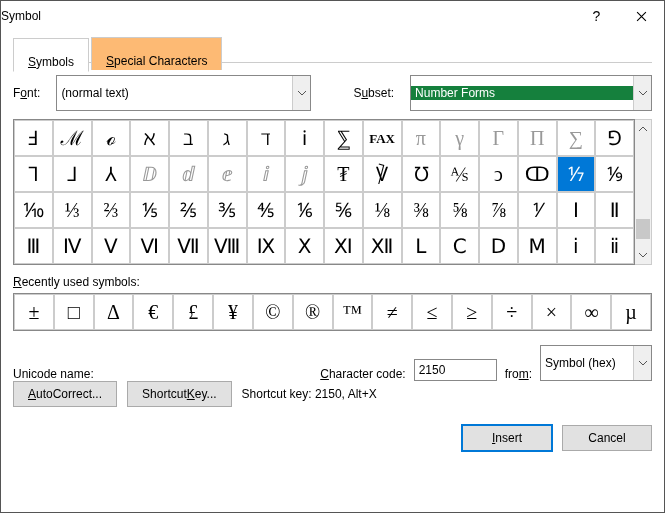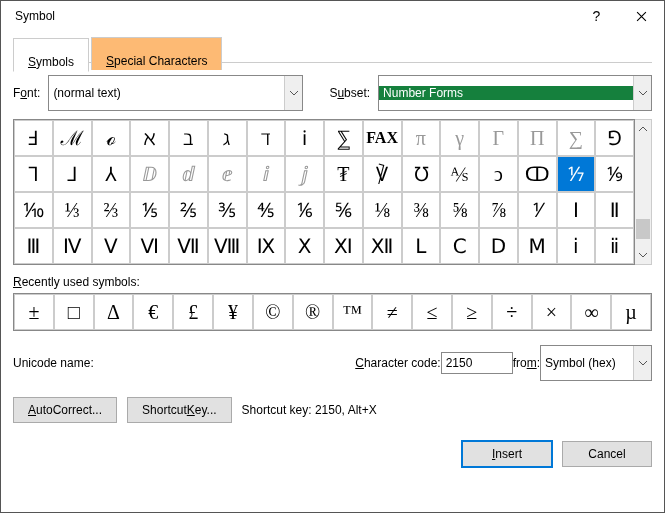--- a/index.html
+++ b/index.html
@@ -1,45 +1,45 @@
 <!DOCTYPE html>
 <html><head>
 <meta charset="utf-8">
 <style>
 *{box-sizing:border-box;margin:0;padding:0;font-family:"Segoe UI",Tahoma,sans-serif;font-size:12px;color:#000}
 body{background:#fff;width:665px;height:513px;overflow:hidden;border:1px solid #555}
-.titlebar{height:30px;display:flex;align-items:center;padding:0 0 0 14px;background:#fff}
+.titlebar{height:30px;display:flex;align-items:center;padding:0 0 0 0;background:#fff}
 .titlebar .title{flex:1}
 .titlebar .tbtn{width:45px;height:30px;display:flex;align-items:center;justify-content:center;font-size:14px}
 .body{padding:6px 12px 12px 12px}
 .tabbar{display:flex;border-bottom:1px solid #ccc;margin-bottom:12px;height:26px}
 .tab{padding:16px 14px;border:1px solid #ccc;border-bottom:none;margin-right:2px;background:#fff;position:relative}
 .tab.active{background:#fff;top:1px;border-bottom:1px solid #fff}
 .tab:not(.active){background:#fdba74}
-.row{display:flex;align-items:center;margin-bottom:8px;gap:8px}
+.row{display:flex;align-items:center;margin-bottom:8px;gap:16px}
 .lbl{white-space:nowrap}
 .ul{text-decoration:underline}
 .combo{display:flex;align-items:center;border:1px solid #888;height:36px;background:#fff}
 .combo .val{flex:1;padding:0 4px;white-space:nowrap;overflow:hidden}
 .combo .arr{width:18px;height:100%;display:flex;align-items:center;justify-content:center;border-left:1px solid #ccc;background:#efefef}
 .combo.blue .val{background:#15803d;color:#fff}
 .gridwrap{display:flex;gap:0;margin-bottom:10px}
 .grid{border:1px solid #888;display:grid;grid-template-columns:repeat(16,1fr);flex:1}
 .cell{border:1px solid #ccc;height:36px;display:flex;align-items:center;justify-content:center;font-family:"Times New Roman","Cambria",serif;font-size:20px;line-height:1;overflow:hidden}
 .cell.sel{background:#0078d7;color:#fff}
-.cell.fax{font-size:16px;font-family:"Segoe UI";font-weight:600}
+.cell.fax{font-size:13px;font-family:"Segoe UI";font-weight:600}
 .cell.faded{color:#999}
 .scroll{width:17px;border:1px solid #ccc;border-left:none;display:flex;flex-direction:column;background:#f0f0f0}
 .scroll .arrb{height:17px;display:flex;align-items:center;justify-content:center}
 .scroll .track{flex:1;position:relative}
 .scroll .thumb{position:absolute;left:1px;right:1px;top:82px;height:20px;background:#c8c8c8}
 .recent-lbl{margin-bottom:4px}
 .recent{border:1px solid #888;display:grid;grid-template-columns:repeat(16,1fr);margin-bottom:14px}
 .rcell{border:1px solid #ccc;height:36px;display:flex;align-items:center;justify-content:center;font-family:"Times New Roman",serif;font-size:20px}
-.coderow{display:flex;align-items:center;gap:0;margin-bottom:16px}
+.coderow{display:flex;align-items:flex-end;gap:8px;margin-bottom:0}
 .coderow .name{flex:1}
 .txt{border:1px solid #888;height:22px;padding:0 4px;display:flex;align-items:center;background:#fff}
 .btnrow{display:flex;align-items:center;gap:10px;margin-bottom:18px}
 .wbtn{border:1px solid #aaa;background:#e1e1e1;height:26px;padding:0 14px;display:flex;align-items:center;justify-content:center}
 .footer{display:flex;justify-content:flex-end;gap:10px}
 .fbtn{width:90px;height:26px;border:1px solid #aaa;background:#e1e1e1;display:flex;align-items:center;justify-content:center}
 .fbtn.primary{border:1px solid #0078d7;outline:1px solid #0078d7}
 svg{display:block}
 </style>
 </head>
@@ -183,21 +183,21 @@
       <div class="rcell">≥</div>
       <div class="rcell">÷</div>
       <div class="rcell">×</div>
       <div class="rcell">∞</div>
       <div class="rcell">µ</div>
     </div>
 
   <div class="coderow">
     <span class="name">Unicode name:</span>
     <span class="lbl"><span class="ul">C</span><span>haracter code:</span></span>
-    <div class="txt" style="width:72px">
+    <div class="txt" style="width:83px">
         <span>2150</span>
       </div>
     <span class="lbl"><span>fro</span><span class="ul">m</span><span>:</span></span>
     <div class="combo" style="width:112px">
       <span class="val">Symbol (hex)</span>
       <span class="arr">
           <svg width="8" height="5">
             <path d="M0 0 L4 4 L8 0" stroke="#555" fill="none"></path>
           </svg>
         </span>

